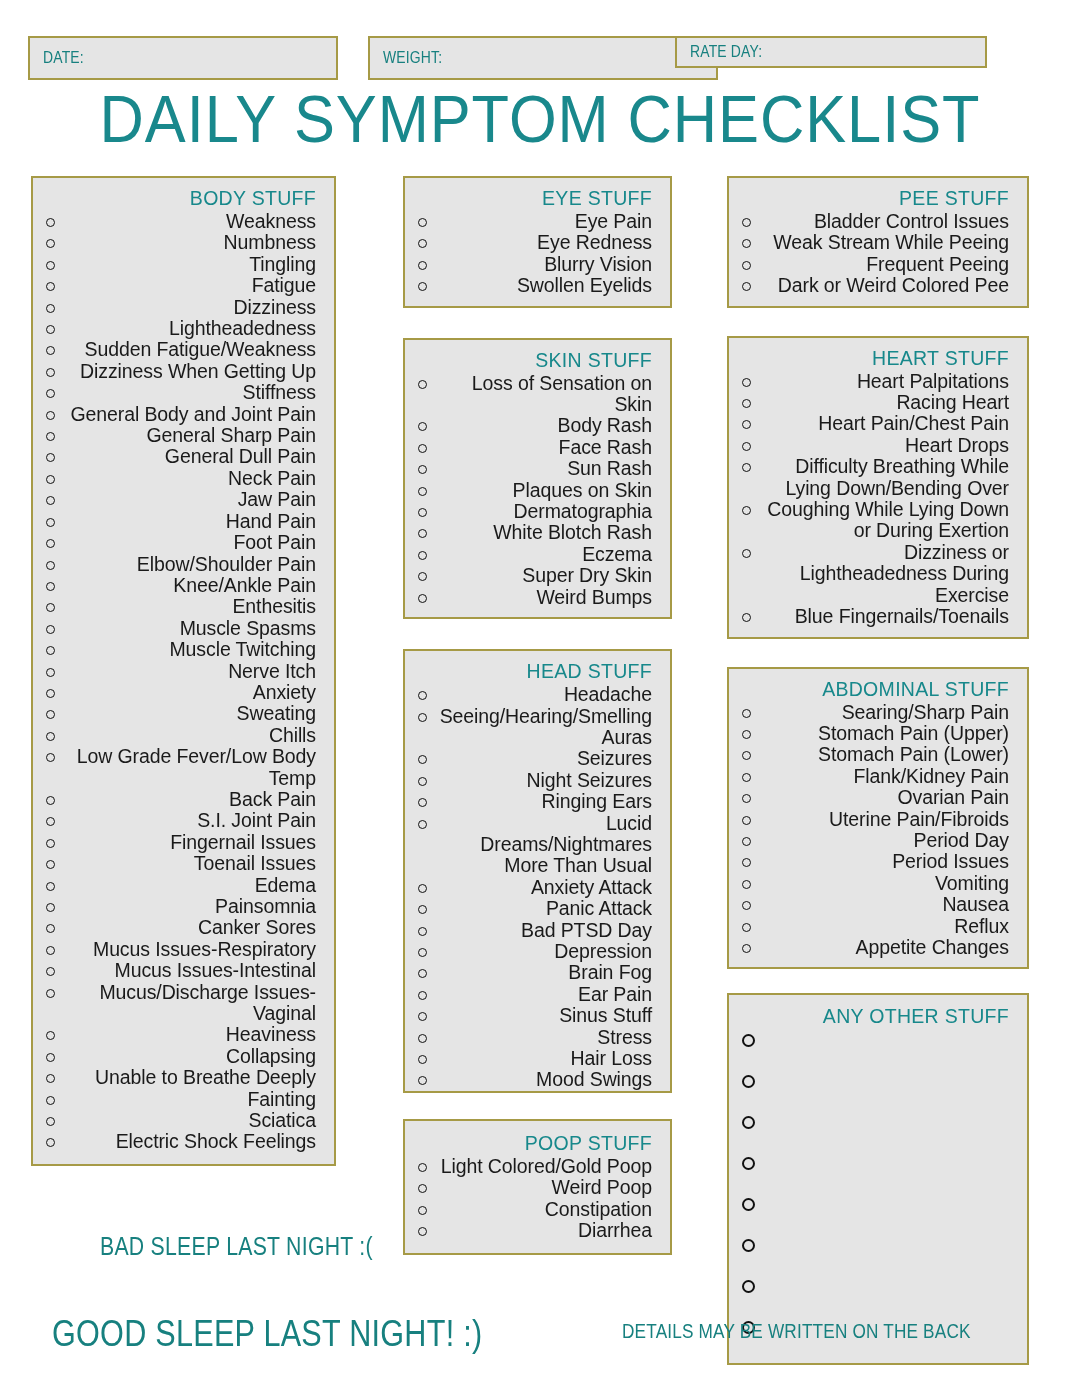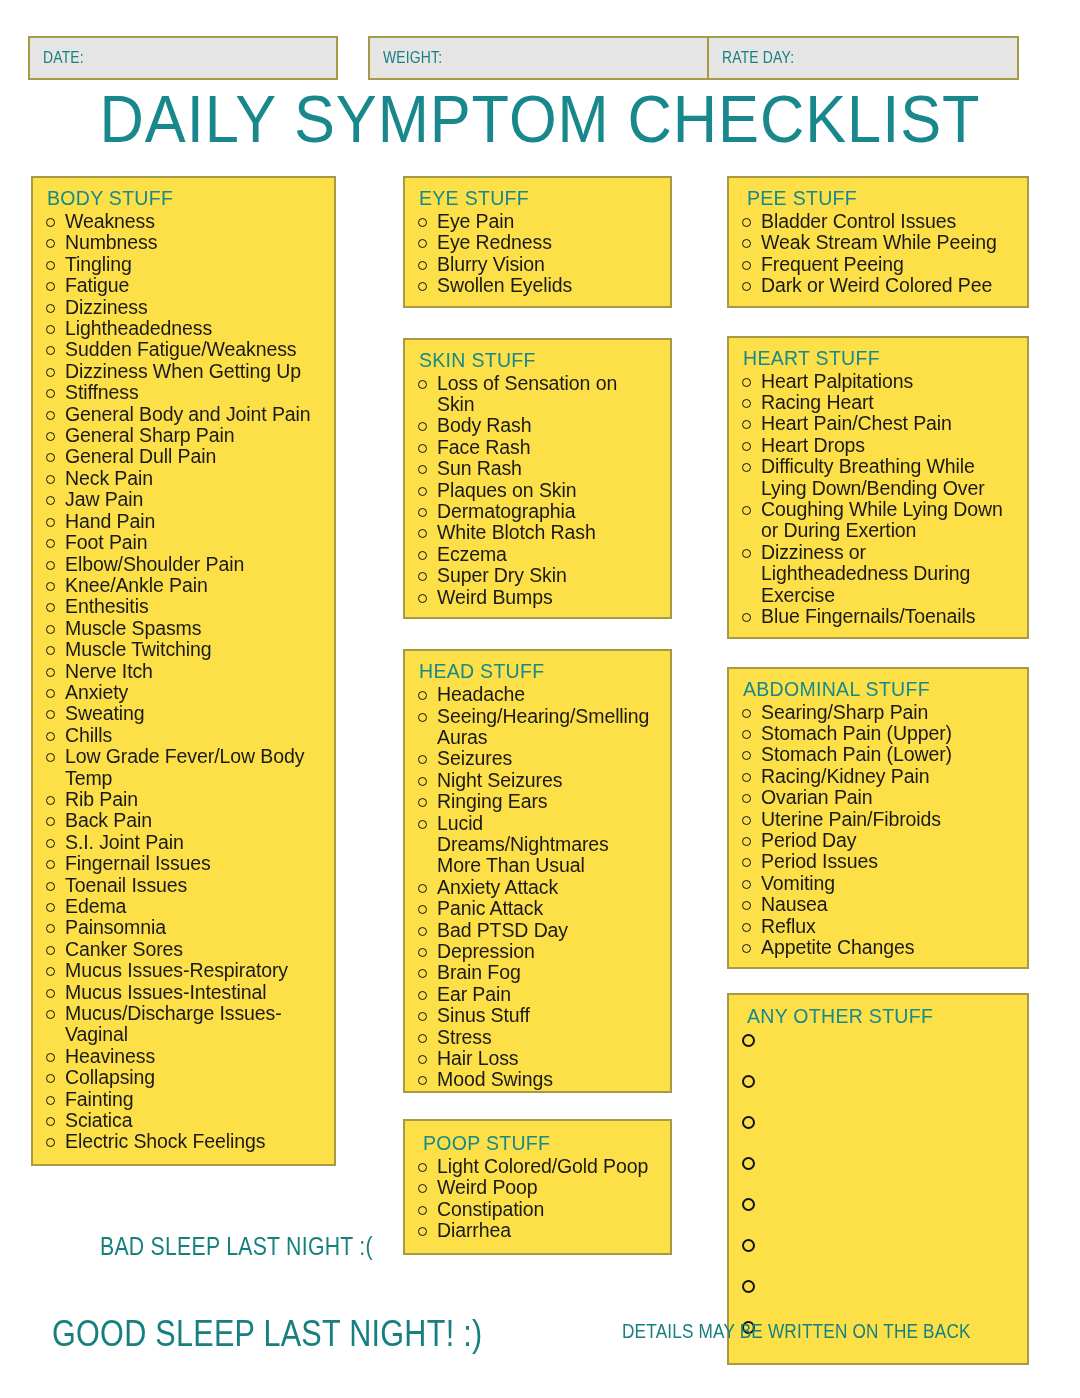--- a/index.html
+++ b/index.html
@@ -27,21 +27,21 @@
   .field-label {
     color: #17807f;
     font-size: 17px;
     letter-spacing: 0.2px;
     transform: scaleX(0.82);
     transform-origin: left center;
     white-space: nowrap;
   }
   #field-date   { left: 28px;  top: 36px; width: 310px; height: 44px; }
   #field-weight { left: 368px; top: 36px; width: 350px; height: 44px; }
-  #field-rate   { left: 707px; top: 36px; width: 312px; height: 44px; }
+  #field-rate   { left: 675px; top: 36px; width: 312px; height: 32px; }
 
   
   .page-title {
     position: absolute;
     top: 86px;
     left: 0;
     width: 1080px;
     text-align: center;
     color: #19888c;
     font-size: 66px;
@@ -52,24 +52,25 @@
   }
 
   
   .column { position: absolute; top: 176px; }
   #col-1 { left: 31px;  width: 305px; }
   #col-2 { left: 391px; width: 269px; margin-left: 12px; }
   #col-3 { left: 727px; width: 302px; }
 
   .section-box {
     border: 2px solid #a69a46;
-    background: #fde047;
+    background: #e5e5e5;
     padding: 8px 18px 9px 8px;
     margin-bottom: 30px;
     overflow: hidden;
+    text-align: right;
   }
   .section-title {
     color: #17888b;
     font-size: 19.5px;
     line-height: 24px;
     letter-spacing: 0.3px;
     padding-left: 6px;
     margin-bottom: 1px;
     white-space: nowrap;
   }
@@ -199,33 +200,33 @@
           <li>Elbow/Shoulder Pain</li>
           <li>Knee/Ankle Pain</li>
           <li>Enthesitis</li>
           <li>Muscle Spasms</li>
           <li>Muscle Twitching</li>
           <li>Nerve Itch</li>
           <li>Anxiety</li>
           <li>Sweating</li>
           <li>Chills</li>
           <li>Low Grade Fever/Low Body Temp</li>
-          <li>Rib Pain</li>
           <li>Back Pain</li>
           <li>S.I. Joint Pain</li>
           <li>Fingernail Issues</li>
           <li>Toenail Issues</li>
           <li>Edema</li>
           <li>Painsomnia</li>
           <li>Canker Sores</li>
           <li>Mucus Issues-Respiratory</li>
           <li>Mucus Issues-Intestinal</li>
           <li>Mucus/Discharge Issues-Vaginal</li>
           <li>Heaviness</li>
           <li>Collapsing</li>
+          <li>Unable to Breathe Deeply</li>
           <li>Fainting</li>
           <li>Sciatica</li>
           <li>Electric Shock Feelings</li>
         </ul>
     </div>
   </div>
 
   <div class="column" id="col-2">
     <div class="section-box" id="box-eye">
       <div class="section-title">EYE STUFF</div>
@@ -305,21 +306,21 @@
           <li>Dizziness or Lightheadedness During Exercise</li>
           <li>Blue Fingernails/Toenails</li>
         </ul>
     </div>
     <div class="section-box" id="box-abdominal">
       <div class="section-title">ABDOMINAL STUFF</div>
       <ul class="items">
           <li>Searing/Sharp Pain</li>
           <li>Stomach Pain (Upper)</li>
           <li>Stomach Pain (Lower)</li>
-          <li>Racing/Kidney Pain</li>
+          <li>Flank/Kidney Pain</li>
           <li>Ovarian Pain</li>
           <li>Uterine Pain/Fibroids</li>
           <li>Period Day</li>
           <li>Period Issues</li>
           <li>Vomiting</li>
           <li>Nausea</li>
           <li>Reflux</li>
           <li>Appetite Changes</li>
         </ul>
     </div>

